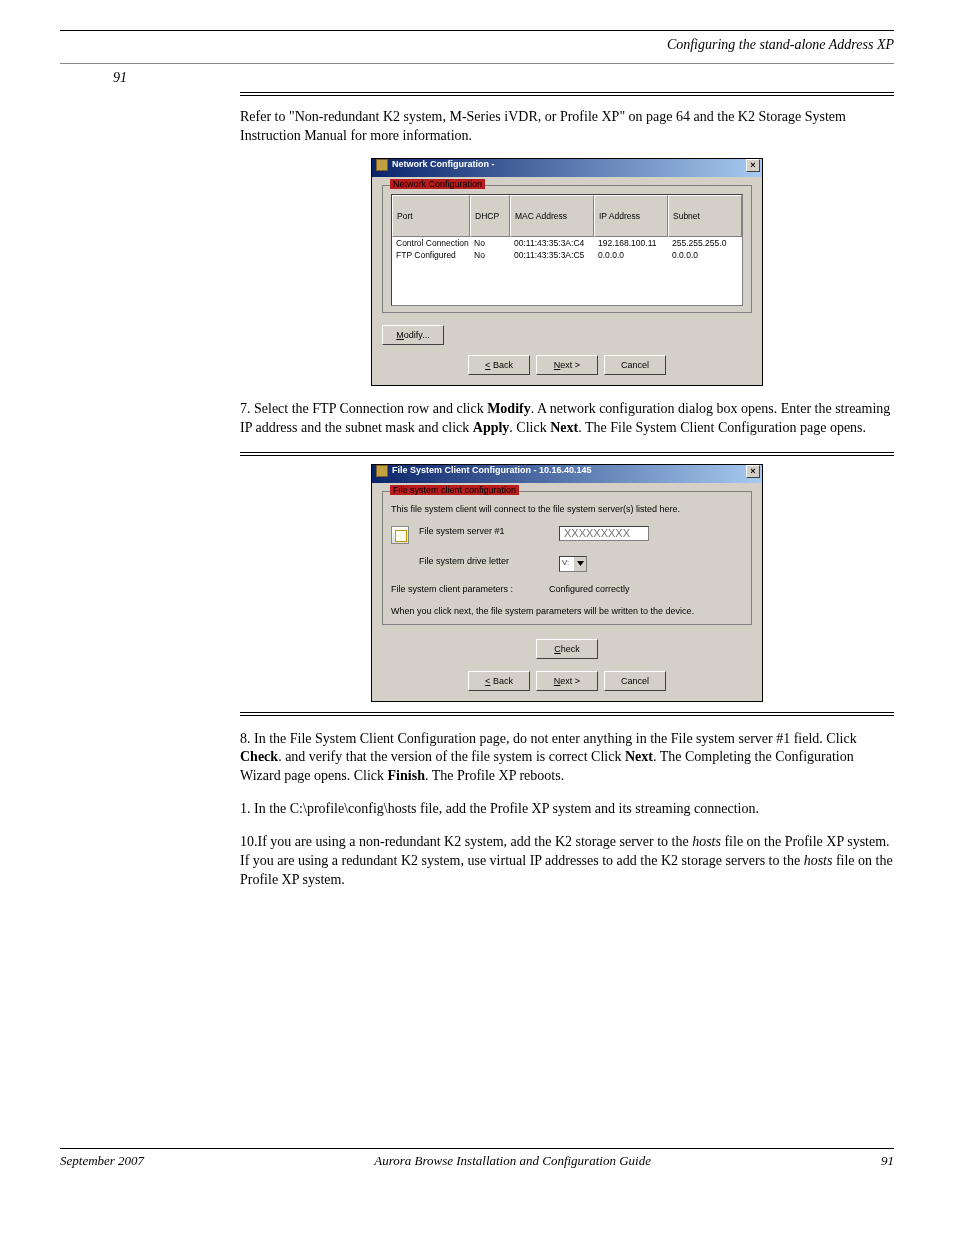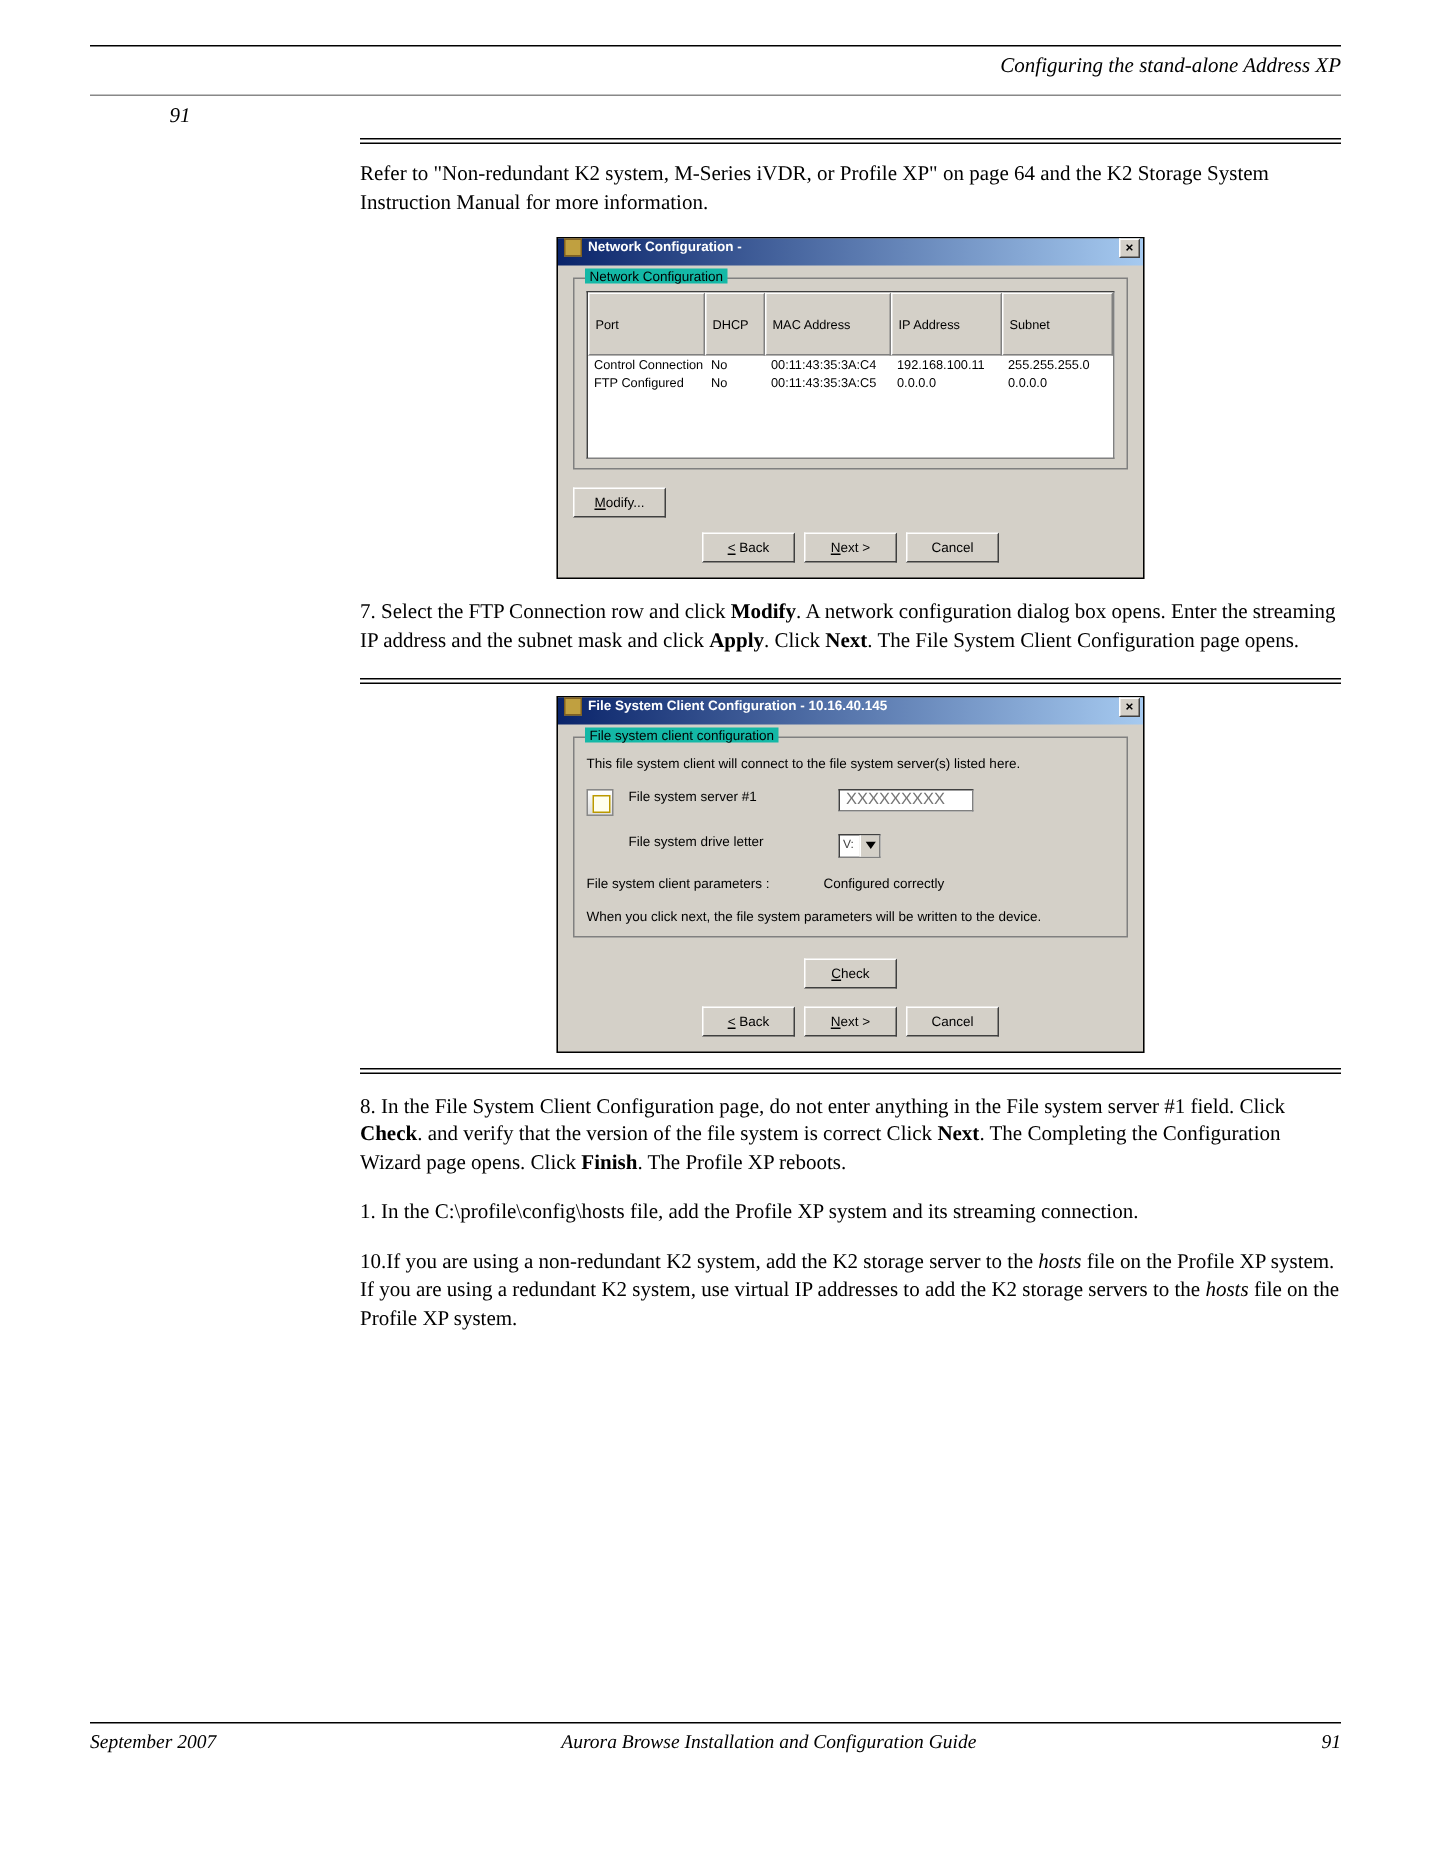--- a/index.html
+++ b/index.html
@@ -79,21 +79,21 @@
   .groupbox {
     border: 1px solid #808080;
     padding: 8px 8px 6px;
     position: relative;
     margin-bottom: 8px;
     background: #d4d0c8;
   }
   .group-legend {
     position: absolute;
     top: -7px; left: 7px;
-    background: #14b8a6;
+    background: #b91c1c;
     padding: 0 3px;
   }
   .desc-row { display: flex; gap: 8px; align-items: flex-start; margin-bottom: 6px; }
   .net-icon {
     width: 20px; height: 16px;
     background: #4a8; border: 1px solid #285; border-radius: 2px;
     position: relative; margin-top: 2px;
   }
   .net-icon::after { content:""; position:absolute; right:-4px; bottom:-4px; width:10px;height:8px;background:#4a8;border:1px solid #285;border-radius:1px;}
   .desc-text { font-size: 8.5px; line-height: 1.2; flex: 1; }

